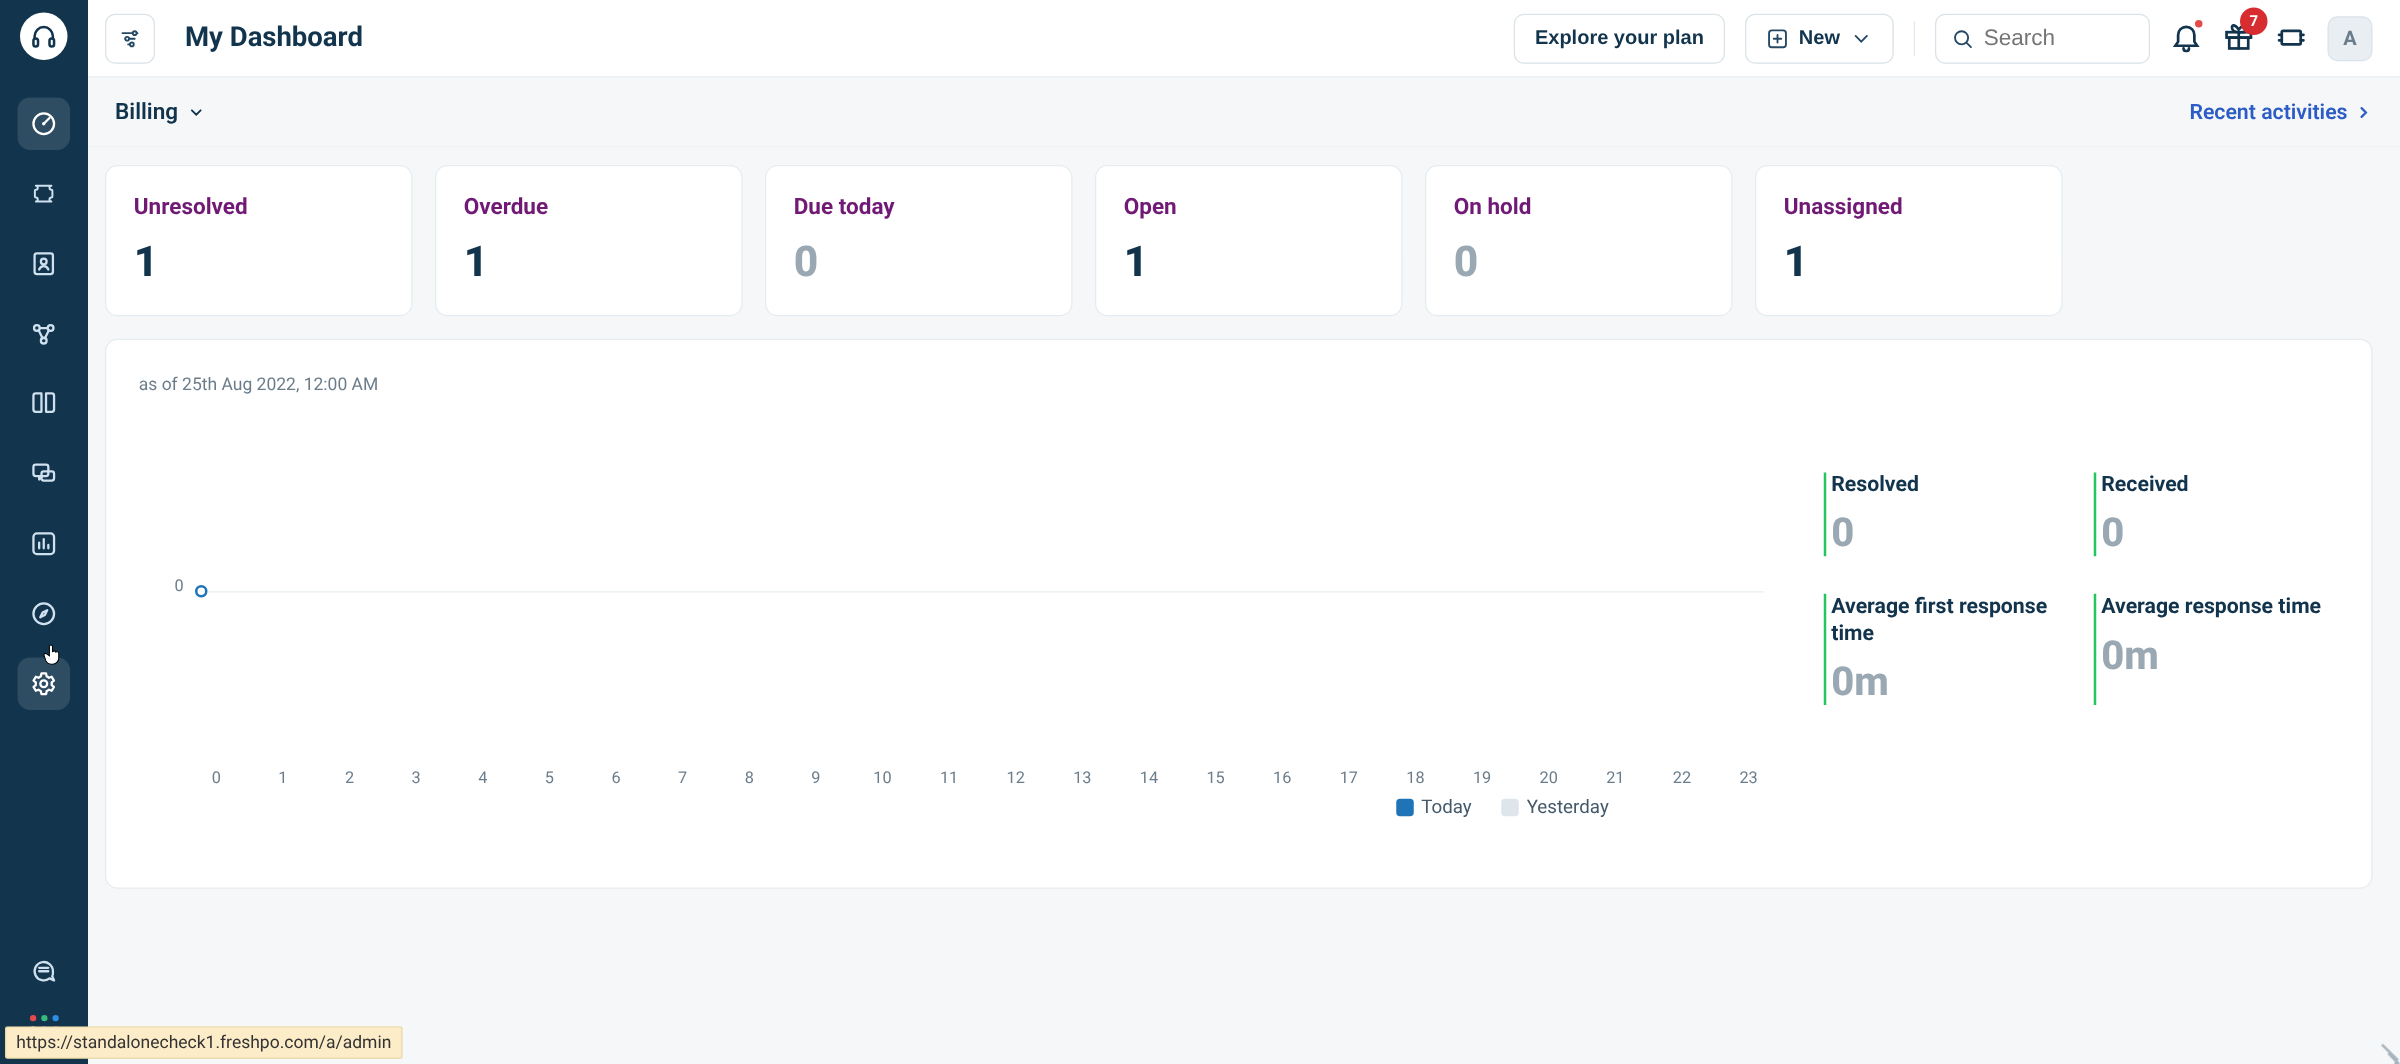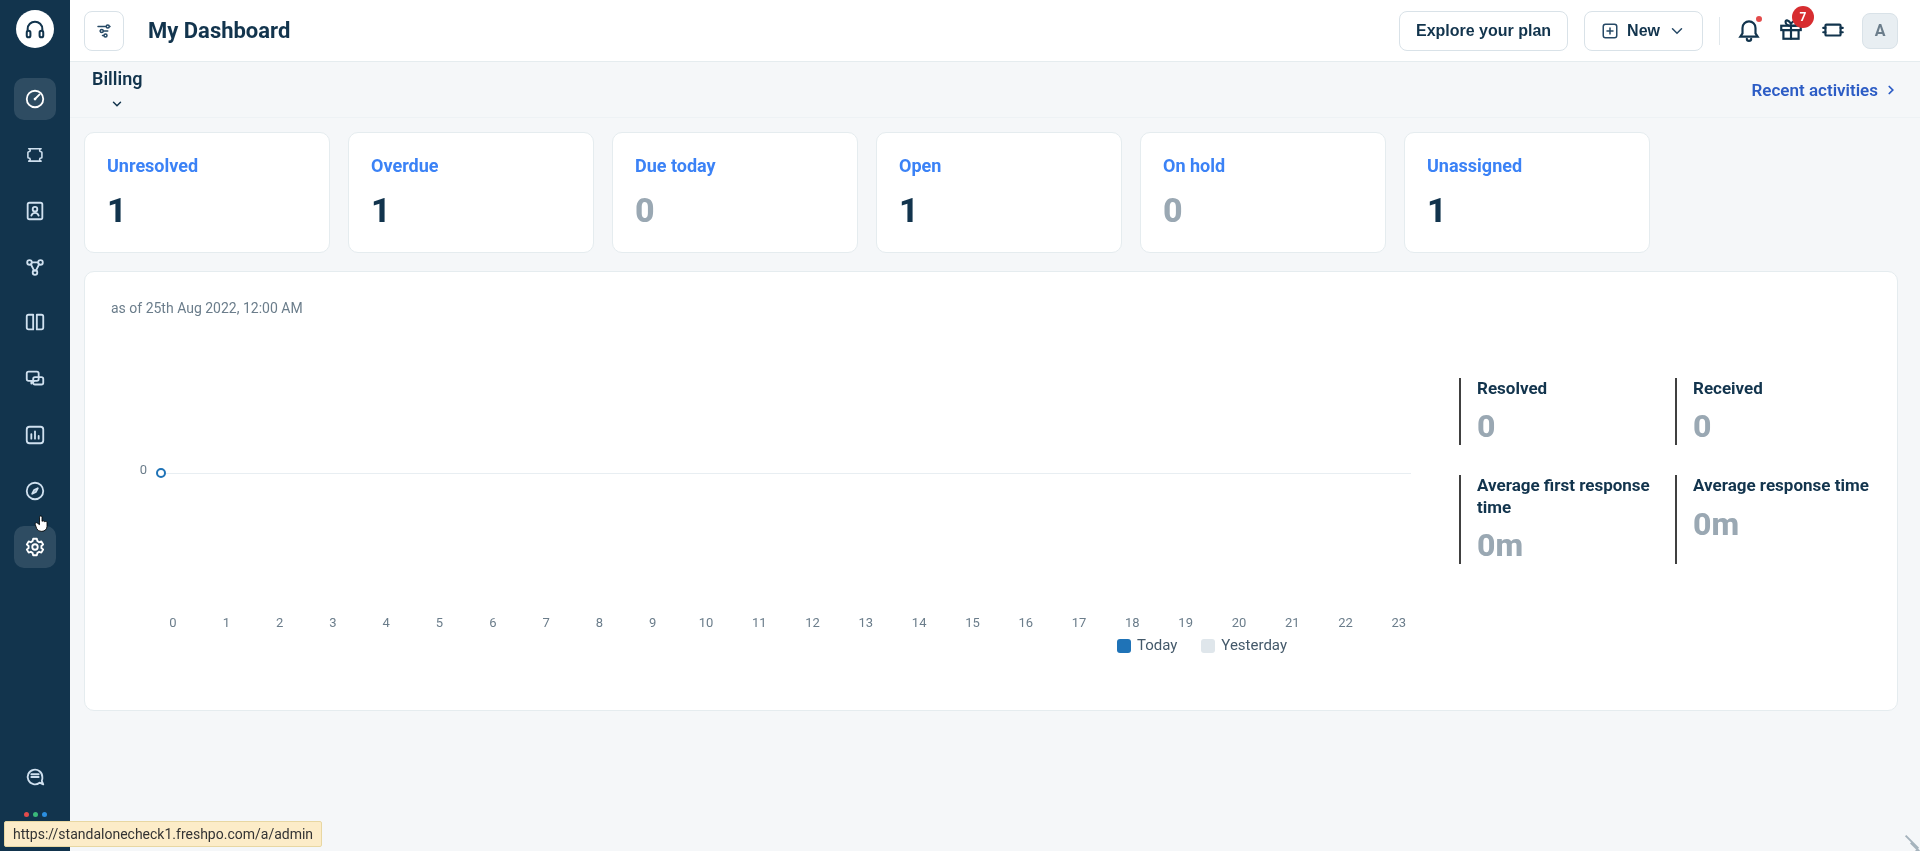--- a/index.html
+++ b/index.html
@@ -65,36 +65,36 @@
     width:36px; height:36px; border-radius:8px; background:#e8eef2; color:#6b7d8b;
     display:flex; align-items:center; justify-content:center; font-weight:700; border:1px solid #d9e2e8;
   }
 
   
   .subheader{
     position:fixed; left:70px; right:0; top:62px; height:56px; background:#f5f7f9;
     border-bottom:1px solid #eef2f5; display:flex; align-items:center;
     padding:0 22px; justify-content:space-between; z-index:8;
   }
-  .billing{ display:flex; align-items:center; gap:8px; font-size:18px; font-weight:600; color:#12344d; cursor:pointer;flex-direction:column;}
+  .billing{ display:flex; align-items:center; gap:8px; font-size:18px; font-weight:600; color:#12344d; cursor:pointer;}
   .recent{ font-size:17px; font-weight:600; color:#2c5cc5; display:flex; align-items:center; gap:6px; cursor:pointer;}
 
   
   .content {
     position:absolute; left:70px; right:0; top:118px; bottom:0;
     padding:14px 22px 22px 14px; overflow:hidden;
   }
 
   
   .stats { display:flex; gap:18px; }
   .card {
     flex:0 0 auto; width:246px; background:#fff; border:1px solid #e5ecef; border-radius:10px;
     padding:22px 22px 22px 22px;
   }
-  .card h3 { font-size:18px; font-weight:700; color:#3b82f6; margin-bottom:14px;}
+  .card h3 { font-size:18px; font-weight:700; color:#701a75; margin-bottom:14px;}
   .card .val { font-size:34px; font-weight:800; letter-spacing:.5px;}
   .card .val.dark{ color:#12344d;}
   .card .val.muted{ color:#9aa8b3;}
 
   
   .panel{
     margin-top:18px; background:#fff; border:1px solid #e5ecef; border-radius:10px; padding:24px 26px 10px 26px;
     height:440px; position:relative;
   }
   .panel h3{ font-size:19px; font-weight:700; color:#12344d;}
@@ -117,21 +117,21 @@
   }
   .x-ticks span{ flex:0 0 auto; width:24px; text-align:center;}
   .x-label{ position:absolute; left:0; right:0; bottom:4px; text-align:center; font-size:15px; color:#44596a;}
   .legend{ position:absolute; right:152px; bottom:4px; display:flex; gap:24px; font-size:15px; color:#44596a; align-items:center;}
   .legend .sw{ width:14px; height:14px; border-radius:3px; display:inline-block; margin-right:6px; vertical-align:middle;}
   .legend .today .sw{ background:#1f73b7;}
   .legend .yest .sw{ background:#dfe6eb;}
 
   
   .side-stats{ width:432px; display:flex; flex-wrap:wrap; gap:30px 20px; align-content:flex-start; padding:50px 0 0 20px;}
-  .ss{ width:196px; border-left:2px solid #404040; padding-left:16px;}
+  .ss{ width:196px; border-left:2px solid #22c55e; padding-left:4px;}
   .ss h4{ font-size:17px; font-weight:700; color:#12344d; line-height:1.25;}
   .ss .v{ font-size:32px; font-weight:800; color:#9aa8b3; margin-top:8px;}
 
   
   .url-tip{
     position:fixed; left:4px; bottom:4px; background:#fcecc8; border:1px solid #e8d7a2;
     font-size:14px; color:#333; padding:4px 8px; border-radius:2px; z-index:20;
   }
 
   
@@ -256,20 +256,27 @@
     <svg viewBox="0 0 24 24" fill="none" stroke="#264966" stroke-width="2" stroke-linecap="round">
         <rect x="3" y="3" width="18" height="18" rx="3"></rect>
         <path d="M12 8v8M8 12h8"></path>
       </svg>
     <span>New</span>
     <svg viewBox="0 0 24 24" fill="none" stroke="#264966" stroke-width="2" stroke-linecap="round">
         <polyline points="6 9 12 15 18 9"></polyline>
       </svg>
   </button>
   <div class="vdiv"></div>
+  <button class="icon-btn search-box" style="gap:8px;padding:0 12px">
+    <svg viewBox="0 0 24 24" fill="none" stroke="#264966" stroke-width="2" stroke-linecap="round">
+        <circle cx="11" cy="11" r="7"></circle>
+        <path d="M21 21l-4.3-4.3"></path>
+      </svg>
+    <input type="text" placeholder="Search" style="">
+  </button>
   <div class="bell">
     <svg viewBox="0 0 24 24" fill="none" stroke="#12344d" stroke-width="2" stroke-linecap="round" style="width:26px;height:26px;">
         <path d="M18 16v-5a6 6 0 1 0-12 0v5l-2 3h16z"></path>
         <path d="M10 21a2 2 0 0 0 4 0"></path>
       </svg>
     <span class="dot"></span>
   </div>
   <div class="gift">
     <svg viewBox="0 0 24 24" fill="none" stroke="#12344d" stroke-width="2" stroke-linecap="round" style="width:26px;height:26px;">
         <rect x="3" y="9" width="18" height="4"></rect>

